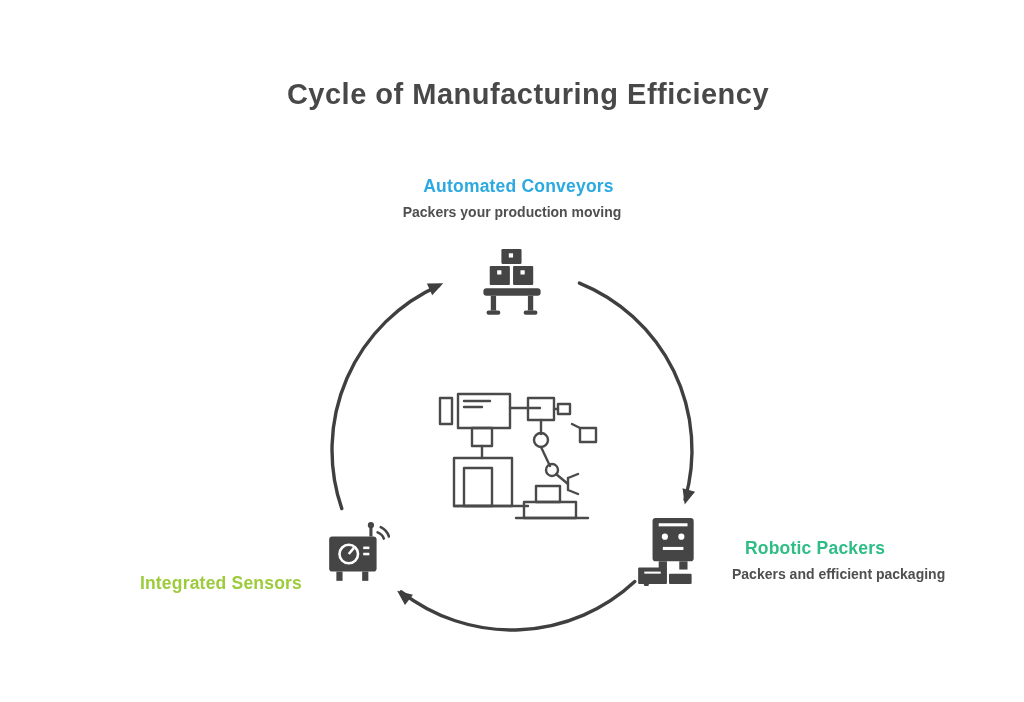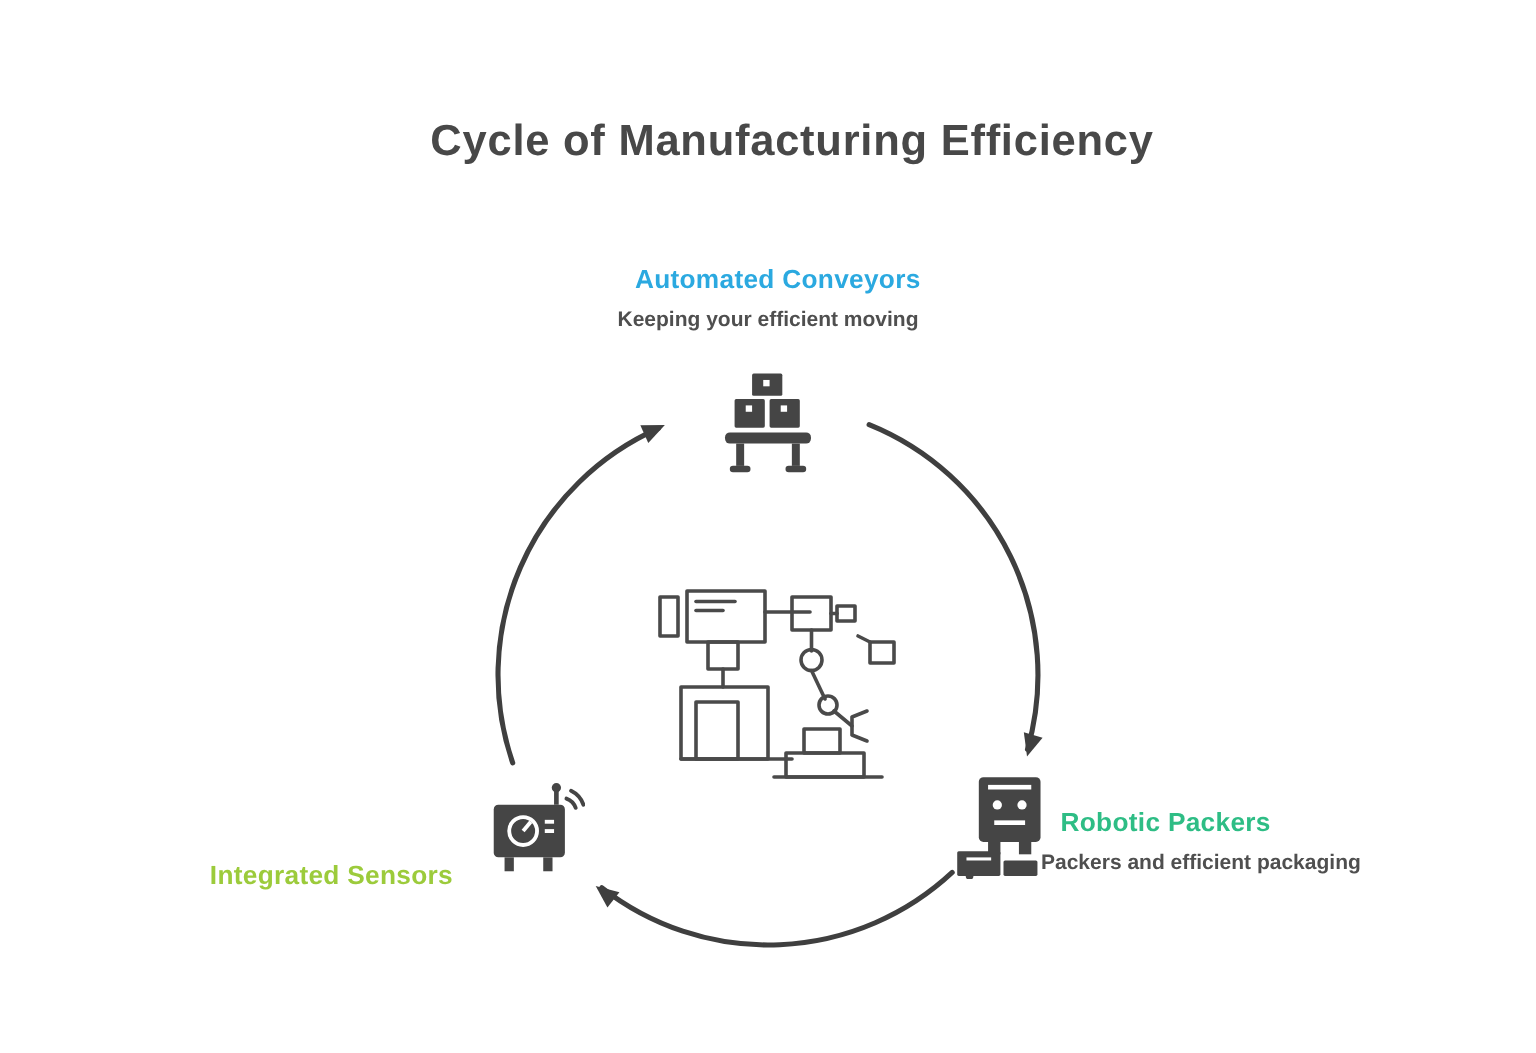--- a/index.html
+++ b/index.html
@@ -35,21 +35,21 @@
 
   .node-left {
     position: absolute;
     top: 538px; left: 100px; width: 202px;
     text-align: right;
   }
   .node-left .node-label { color: #9CCB3B; margin-top: 35px; }
 
   .node-right {
     position: absolute;
-    top: 538px; left: 694px; width: 230px;
+    top: 538px; left: 732px; width: 230px;
     text-align: left;
   }
   .node-right .node-label { color: #2EBD85; }
 
   .abs { position: absolute; }
   svg { display: block; }
 </style>
 </head>
 <body>
 
@@ -68,21 +68,21 @@
     </g>
     <g fill="#3f3f3f" stroke="none">
       <polygon points="3,0 -12,6.5 -12,-6.5" transform="translate(440.5,284.5) rotate(-24)"></polygon>
       <polygon points="3,0 -12,6.5 -12,-6.5" transform="translate(685.5,501.5) rotate(106)"></polygon>
       <polygon points="3,0 -12,6.5 -12,-6.5" transform="translate(399.5,592.5) rotate(218)"></polygon>
     </g>
   </svg>
 
   <div class="node-top">
     <div class="node-label">Automated Conveyors</div>
-    <div class="node-sub">Keeping your efficient moving</div>
+    <div class="node-sub">Packers your production moving</div>
   </div>
   <svg class="abs" style="left:478px; top:248px;" width="68" height="70" viewBox="0 0 64 66">
     <g fill="#454545">
       <rect x="22" y="1" width="19" height="14" rx="1"></rect>
       <rect x="11" y="17" width="19" height="18" rx="1"></rect>
       <rect x="33" y="17" width="19" height="18" rx="1"></rect>
       <rect x="5" y="38" width="54" height="7" rx="3"></rect>
       <rect x="12" y="45" width="5" height="14"></rect>
       <rect x="47" y="45" width="5" height="14"></rect>
       <rect x="8" y="59" width="13" height="4" rx="2"></rect>

